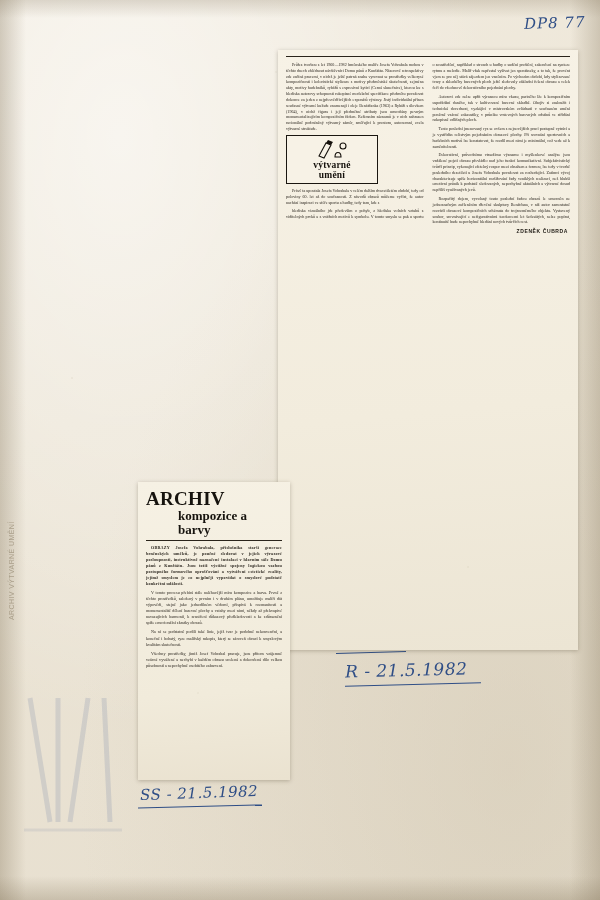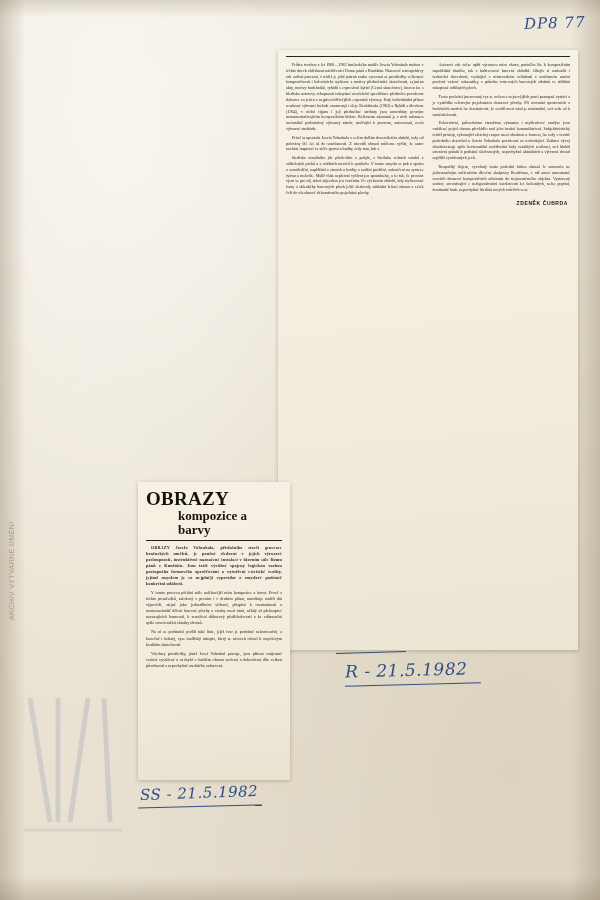--- a/index.html
+++ b/index.html
@@ -285,35 +285,49 @@
   <div class="hw-underline ul-bot"></div>
 
   <div class="clipping" id="clip-main">
 
     <div class="rule"></div>
 
     <div class="cols">
 
       <p>Průřez tvorbou z let 1960—1982 brněnského malíře Josefa Vohrabala mohou v těchto dnech zhlédnout návštěvníci Domu pánů z Kunštátu. Názorově retrospektivy zde začíná pracemi, v nichž je ještě patrná snaha vyrovnat se prostředky velkorysé kompozičnosti i koloristické stylizace s motivy předměstské skutečnosti, zejména akty, motivy hudebníků, rybářů s expresívní kyticí (Cerná slunečnice), kterou lze s hlediska autorovy schopnosti rukopisné modelační specifikace předmětu považovat dokonce za jeden z nejpřesvědčivějších exponátů výstavy. Jistý individuální přínos současné výtvarné kultuře znamenají i oleje Benátčanka (1963) a Rybáři s úlovkem (1964), v nichž figura i její předmětné atributy jsou umocňány pevným monumentalizujícím kompozičním řádem. Režimním záznamů je v nich nahrazen racionálně podmíněný výtvarný záměr, směřující k prostoru, autonomní, zcela výtvarné struktuře.</p>
 
+      <div class="logo-box">
+        <div class="logo-inner">
+          <div class="logo-glyph">
+            <svg width="34" height="20" viewBox="0 0 34 20">
+              <path d="M4 17 L11 4 L16 6 L9 19 Z" fill="none" stroke="#15110c" stroke-width="1.1"></path>
+              <path d="M11 4 L13 1 L18 3 L16 6 Z" fill="#15110c"></path>
+              <path d="M20 18 C20 12, 26 12, 26 18 Z" fill="none" stroke="#15110c" stroke-width="1.1"></path>
+              <circle cx="28" cy="7" r="3" fill="none" stroke="#15110c" stroke-width="1.1"></circle>
+            </svg>
+          </div>
+          <span class="l1">výtvarné</span>
+          <span class="l2">umění</span>
+        </div>
+      </div>
 
       <p>Právě ta upoutala Josefa Vohrabala v celém dalším dvacetiletém období, tedy od poloviny 60. let až do současnosti. Z návodů obrazů můžeme vyčíst, že autor nachází inspiraci ve sféře sportu a hudby, tedy tam, kde s</p>
 
       <p>hlediska vizuálního jde především o pohyb, z hlediska volních vztahů z viditelných prvků a z vnitřních motivů k symbolu. V tomto smyslu se pak u sportu o soustředění, například o stroach u hudby o sudění proštění, zakončení na synteze rytmu a melodie. Malíř však nepřestal vyšívat jen spontáneky, a to tak, že provént vjem se pro něj stává zájezdem jen vzněním. Po výchozím období, kdy stylizované tvary a sklenběhy barevných ploch ještě sledovaly základní řešení obrazu a celek čeří do všeobnově dekorativního pojednání plochy.</p>
       <p>Autorovi zde nelze upřít výraznou míru vkusu, pariněho lže k kompozičním uspořádání daného, tak v kultivované barevné skladbě. Obojív si zasloužit i technická dovednost, vyzkájící v mistrovském zvládnutí v současném umění poněrně vzácné enkaustiky, v průniku vrstevných barevných odstínů ve střídání rukopisně odlišných ploch.</p>
       <p>Tento poslední jmenovaný rys se ovšem s nejnovějších prací postupně vytrácí a je vystřídán celistvým pojednáním obrazové plochy. Při srovnání sportovních a hudebních motivů lze konstatovat, že rozdíl mezi nimi je minimální, což vede až k zaměnitelnosti.</p>
       <p>Dekorativní, průvodnímu vtrazšímu významu i myšlenkové analýze jsou vzdálené pojetí obrazu převládlo nad jeho funkcí komunikativní. Subjektivistický tvůrčí princip, vykonající zřetelný rozpor mezi obsahem a formou, lze tedy v tvorbě posledního desetiletí u Josefa Vohrabala považovat za rozhodující. Zatímci vývoj charakterizuje spíše horizontální rozšiřování řady vzniklých realizací, než hlubší emotivní průnik k podstatě sledovaných, nepochybně aktuálních a výtvarné dosud nepříliš využívaných jevů.</p>
       <p>Rozpačitý dojem, vyvolaný touto poslední řadou obrazů le umocněn ne jednoznačným začleněním dřevěné skulptury Benátčana, v níž autor samostatně rozvádí obrazové kompozičních schémata do trojrozměrného objektu. Vystavený soubor, srovnávající e nefigurativními tendencemi let šedesátých, nelze popírat, kontinuitě bude nepochybně hledání nových tvůrčích cest.</p>
     </div>
 
     <div class="byline">ZDENĚK ČUBRDA</div>
   </div>
 
   <div class="clipping" id="clip-second">
-    <div class="headline2a">OBRAZY</div>
+    <div class="headline2a">ARCHIV</div>
     <div class="headline2b">kompozice a barvy</div>
     <div class="rule2"></div>
     <div class="body2">
       <p class="lead-caps">OBRAZY Josefa Vohrabala, příslušníka starší generace brněnských umělců, je poučné sledovat v jejich výrazové posloupnosti, instruktivně naznačené instalací v hlavním sále Domu pánů z Kunštátu. Jsou totiž výstižné spojeny logickou vazbou postupného formového oprošťování a vytváření estetické reality, jejímž smyslem je co nejplněji vypovídat o smyslové podstatě konkrétní události.</p>
       <p>V tomto procesu přebírá stále naléhavější míru kompozice a barva. Prvně z těchto prostředků, založený v prvním i v druhém plánu, umožňuje malíři dát výpovědi, stejně jako jednodílném vědomí, přispívá k rozmanitosti a monumentalitě dělení barevné plochy a vztahy mezi nimi, někdy až překvapivé navazujících harmonií, k zraničení důkazový předkladovosti a ke zdůraznění spíše emocionální zkratky obrazů.</p>
       <p>Na ní se podstatně podílí také linie, jejíž tvar je podobně nekonvenční, a konečně i bohatý, ryze malířský rukopis, který se zároveň obrací k smyslovým kvalitám skutečnosti.</p>
       <p>Všechny prostředky, jimiž Josef Vohrabal pracuje, jsou přitom vzájemně vzácné vyvážené a nechybí v každém obrazu ucelená a dokončená dílo velkou působností a nepochybně osobitého zabarvení.</p>
     </div>
   </div>
 

